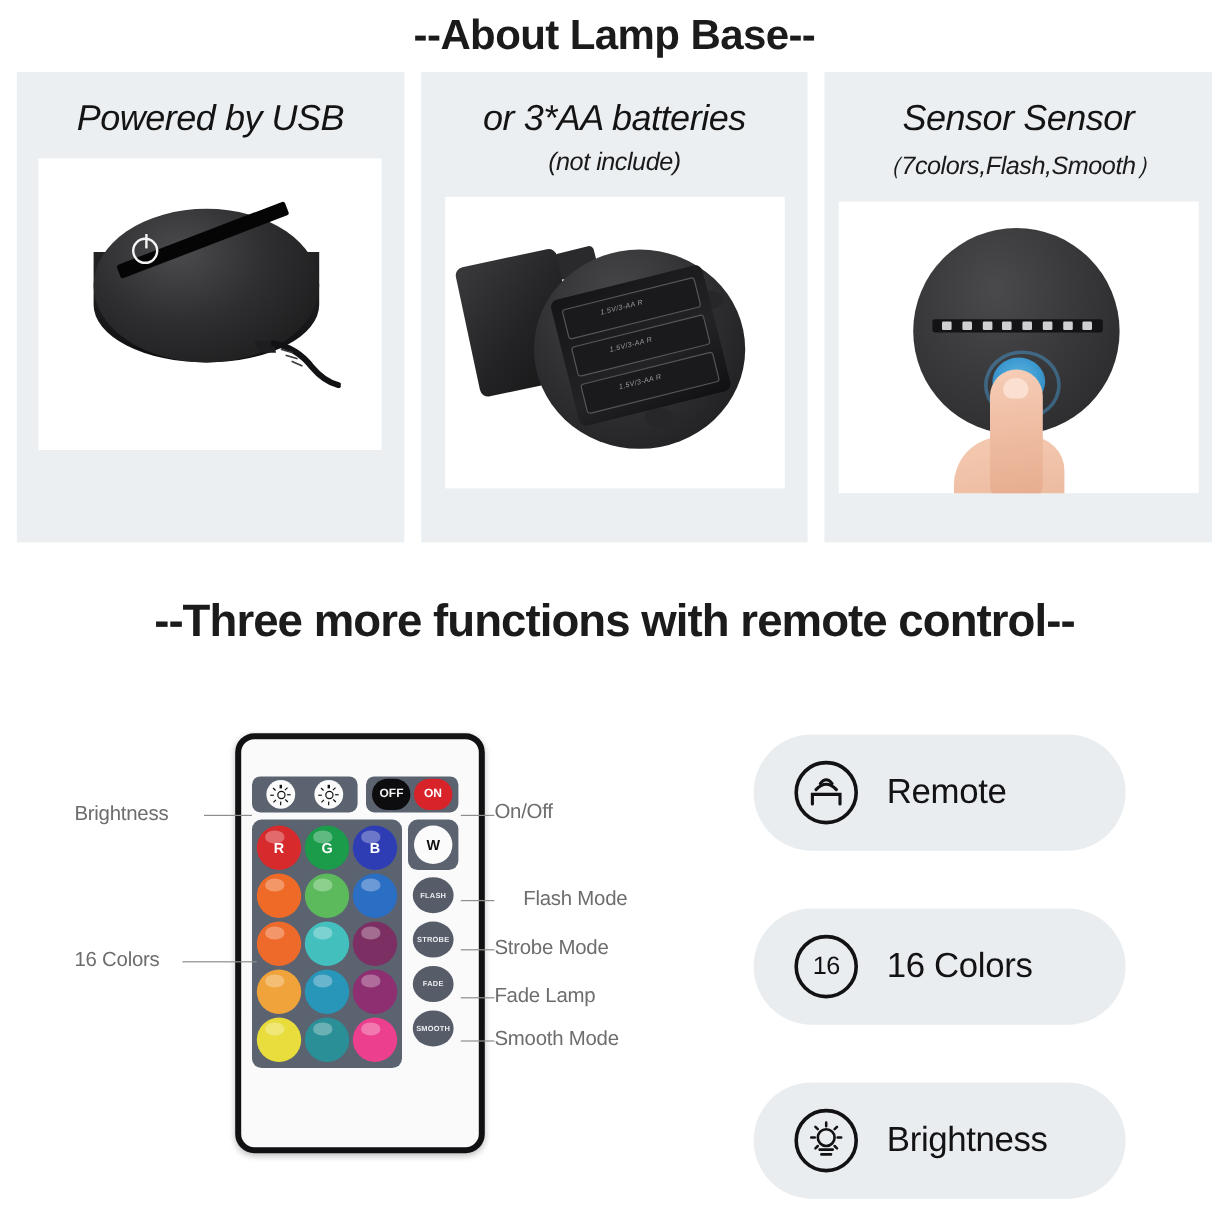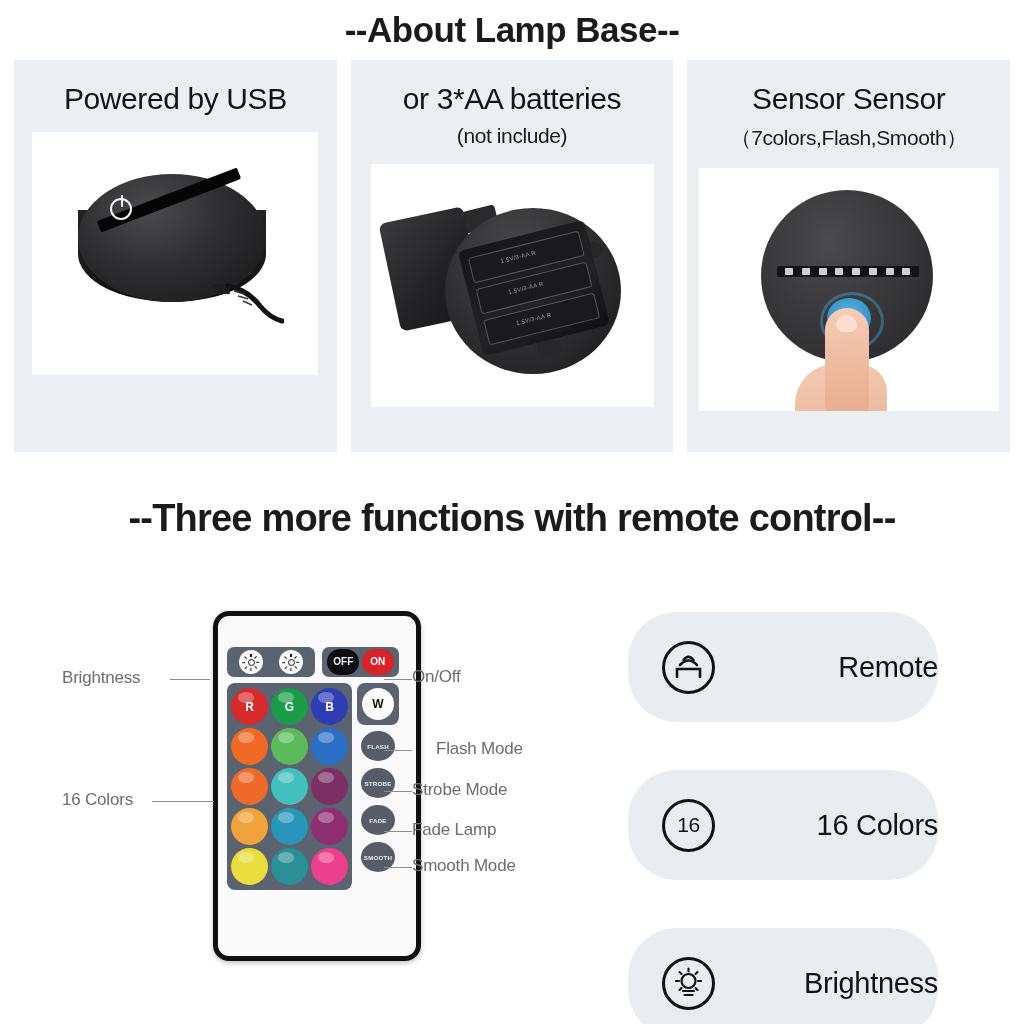--- a/index.html
+++ b/index.html
@@ -39,20 +39,21 @@
     display: flex;
     gap: 14px;
   }
   .panel {
     flex: 1 1 0;
     background: #ebeff1;
     display: flex;
     flex-direction: column;
     align-items: center;
     padding-top: 22px;
+    font-style: italic;
   }
   .panel-title {
     font-size: 30px;
     color: #141414;
     font-weight: 400;
     letter-spacing: -0.4px;
     white-space: nowrap;
   }
   .panel-sub {
     margin-top: 8px;
@@ -249,21 +250,21 @@
     width: 92px; height: 62px;
     background: linear-gradient(170deg, #f5cab2 0%, #eab89c 100%);
     border-radius: 40px 28px 0 0;
     z-index: 4;
   }
 
   
   .remote-wrap {
     position: absolute;
     left: 196px; top: 611px;
-    width: 208px; height: 350px; margin-left: 17px;
+    width: 208px; height: 350px;
   }
   .remote-body {
     position: absolute;
     inset: 0;
     background: #fafafa;
     border: 5px solid #111113;
     border-radius: 16px;
     box-shadow: 0 2px 5px rgba(0,0,0,0.25);
   }
   .remote-toprow {
@@ -417,28 +418,27 @@
   
   .pills {
     position: absolute;
     left: 628px; top: 612px;
     width: 310px;
     display: flex;
     flex-direction: column;
     gap: 48px;
   }
   .pill {
-    height: 110px;
+    height: 97px;
     background: #e9edef;
     border-radius: 49px;
     display: flex;
     align-items: center;
     padding-left: 34px;
     gap: 24px;
-    justify-content: space-between;
   }
   .pill-icon {
     width: 53px; height: 53px;
     border: 3px solid #121214;
     border-radius: 50%;
     position: relative;
     flex: 0 0 auto;
   }
   .pill-label {
     font-size: 29px;

